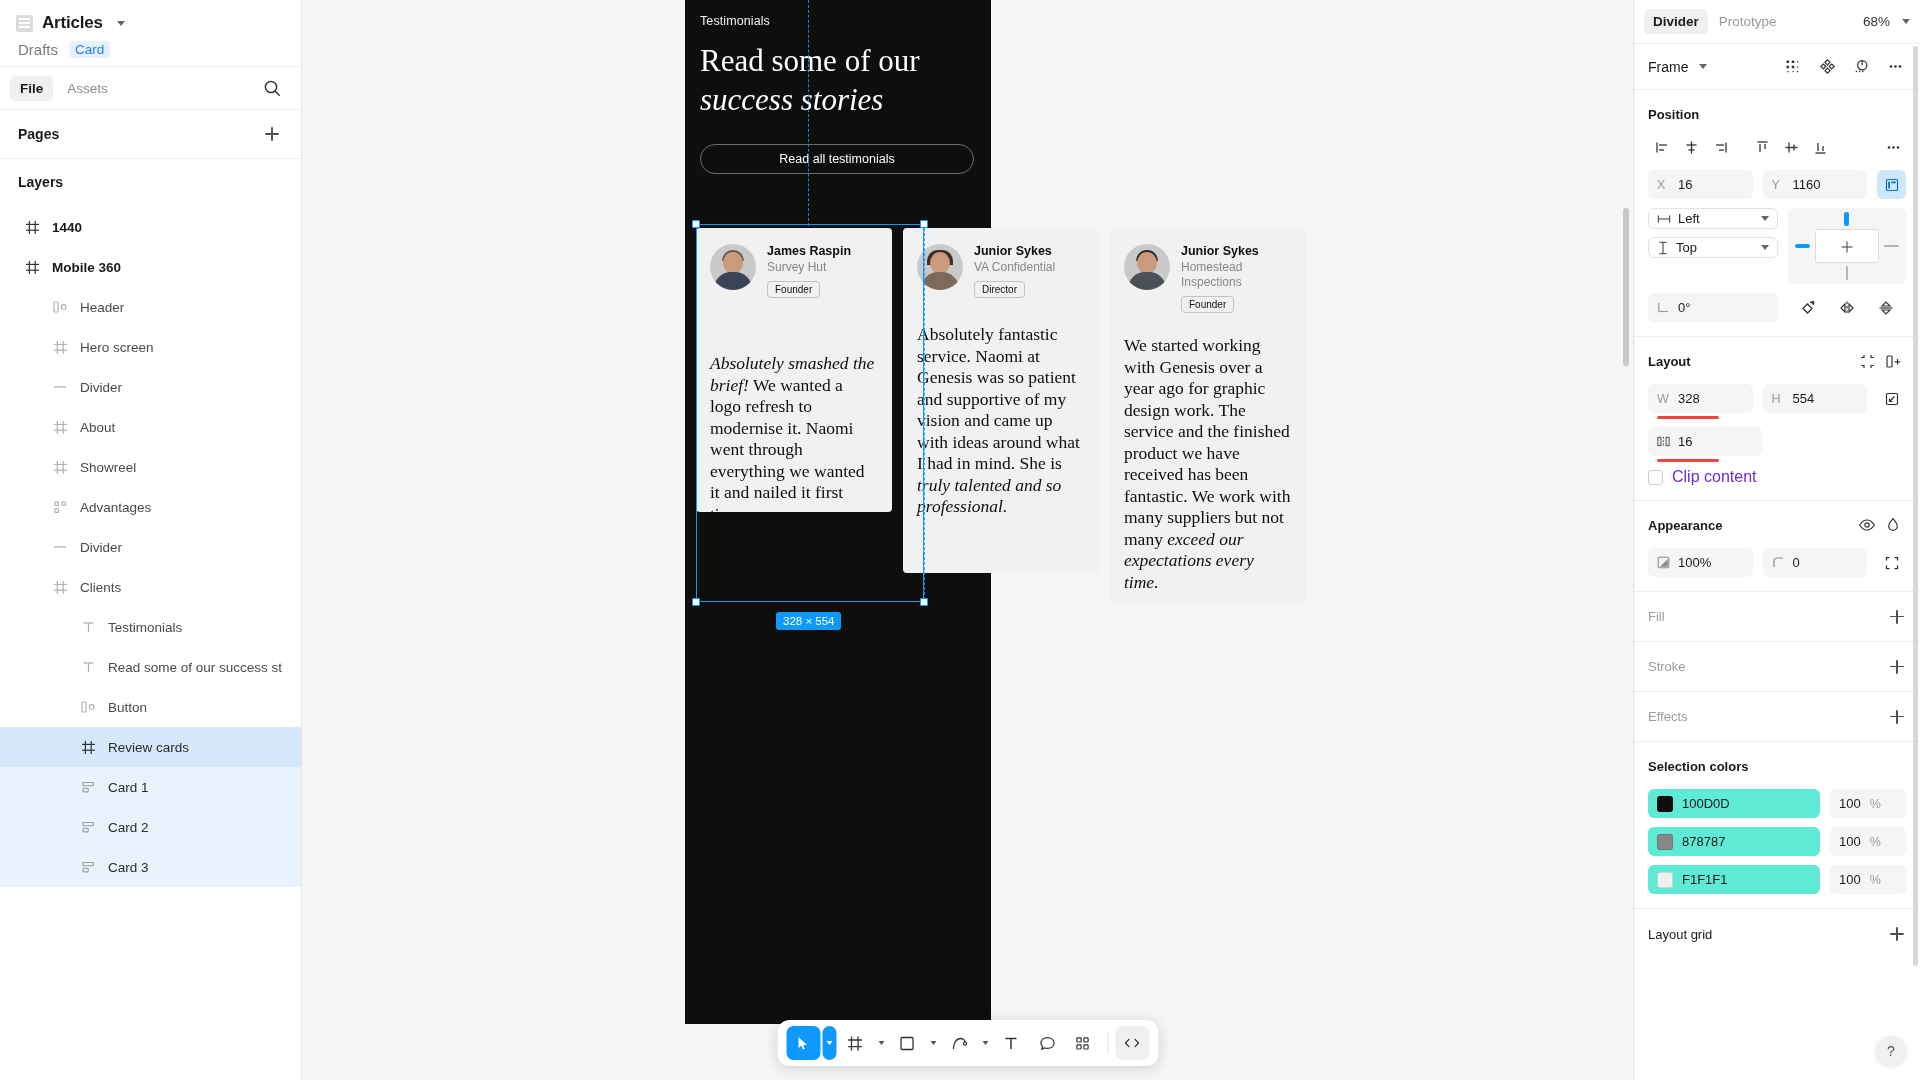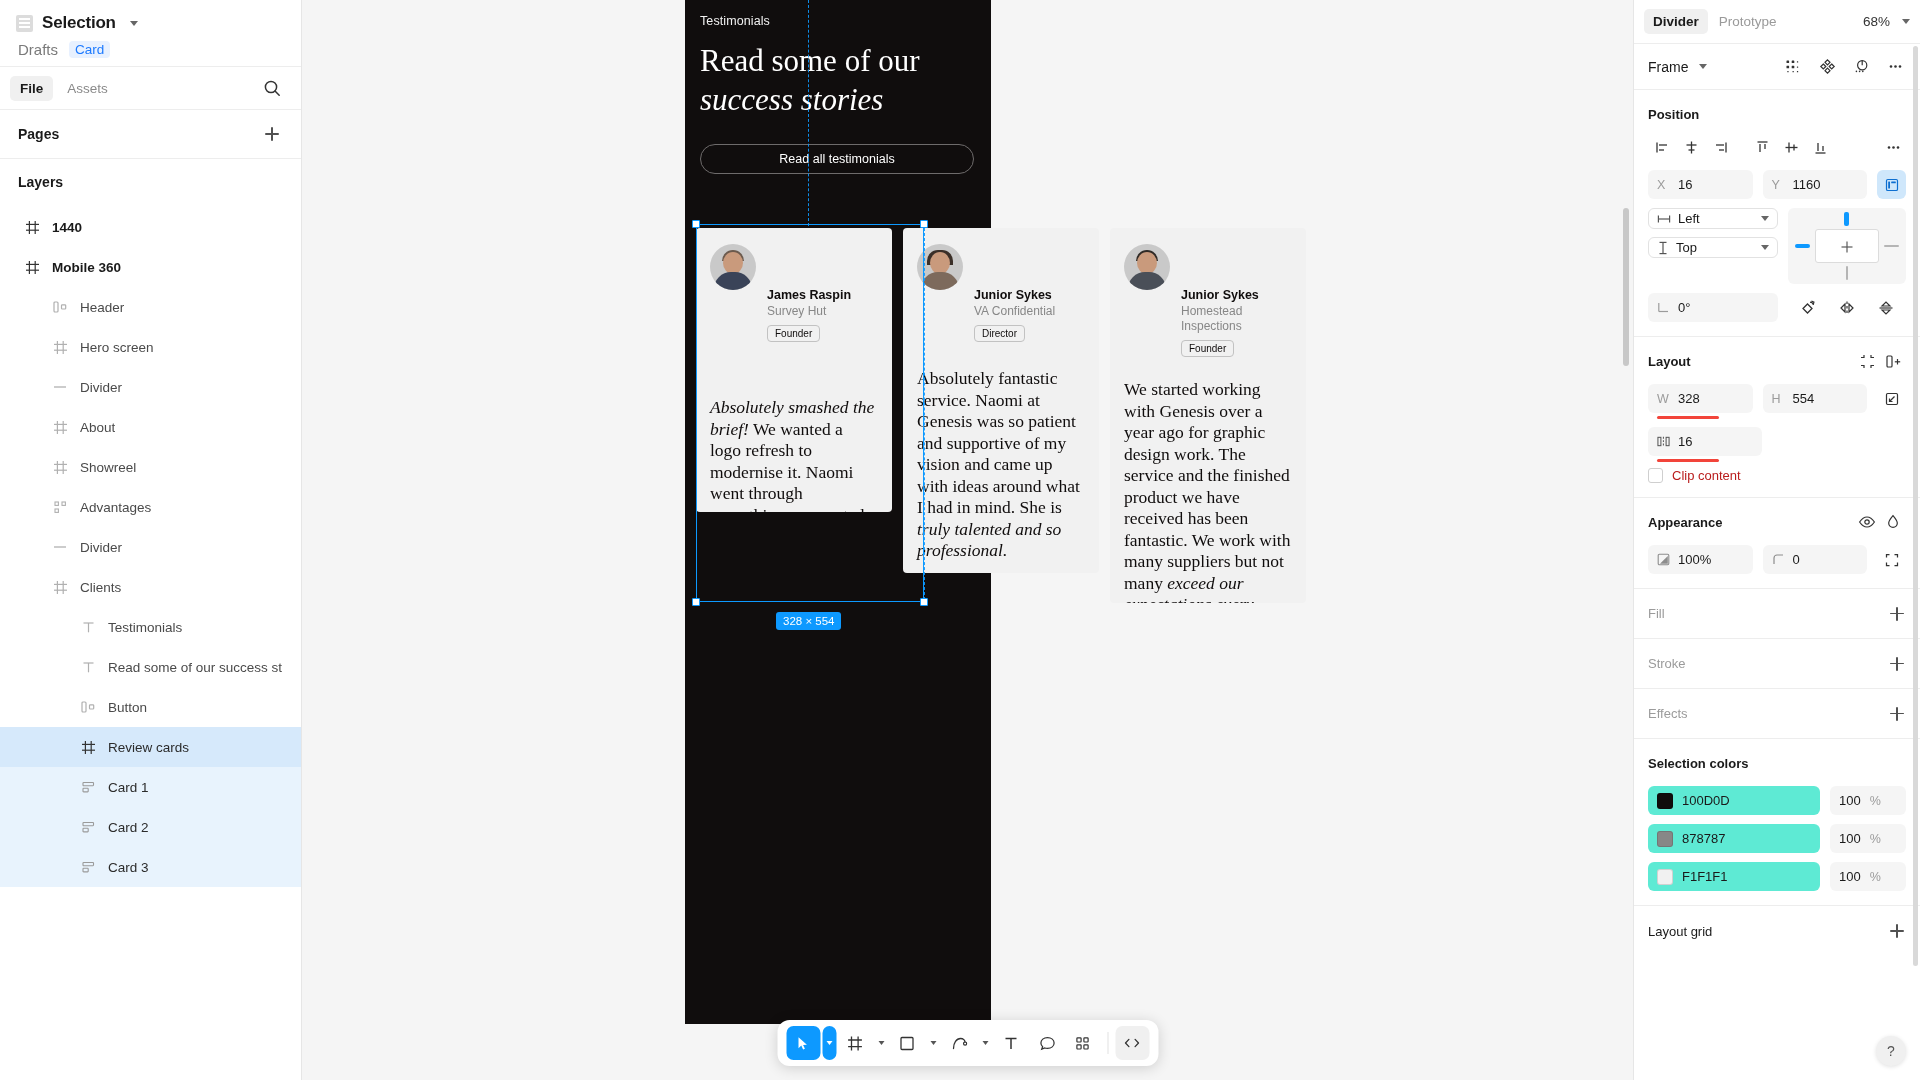--- a/index.html
+++ b/index.html
@@ -129,21 +129,21 @@
     width: 22px; height: 11px; border-radius: 11px 11px 0 0; background: #6b5a4d;
   }
   .avatar .body {
     position: absolute; left: 50%; bottom: -4px; transform: translateX(-50%);
     width: 38px; height: 22px; border-radius: 17px 17px 0 0; background: #3a4358;
   }
   .avatar.a2 .hair { background: #3b2f28; width: 26px; height: 15px; }
   .avatar.a2 .body { background: #7d6a5c; }
   .avatar.a3 .hair { background: #2f2a26; }
   .avatar.a3 .body { background: #4a4f58; }
-  .c-name { font-size: 12.5px; font-weight: 700; color: #100d0d; line-height: 15px; margin-top: 44px; }
+  .c-name { font-size: 12.5px; font-weight: 700; color: #100d0d; line-height: 15px; }
   .c-org { font-size: 12px; color: #878787; line-height: 15px; margin-top: 1px; }
   .c-badge {
     display: inline-block; margin-top: 6px; font-size: 10px; color: #100d0d;
     border: 1px solid #c2c2c2; border-radius: 4px; padding: 2px 7px; background: transparent;
   }
   .c-quote {
     font-family: "Liberation Serif", serif; color: #100d0d;
     font-size: 17.5px; line-height: 21.5px;
   }
   .c-quote em { }
@@ -253,21 +253,21 @@
   }
   .cw-bar { position: absolute; background: #b5b5b5; border-radius: 2px; }
   .cw-bar.on { background: #0d99ff; }
   .angle-row { display: flex; gap: 10px; margin-top: 9px; }
   .flip-grp { width: 118px; display: flex; justify-content: space-around; align-items: center; }
   .ap-fields { display: flex; gap: 10px; margin-top: 9px; align-items: center; }
   .check-row { display: flex; align-items: center; gap: 9px; margin-top: 12px; }
   .checkbox {
     width: 15px; height: 15px; border: 1px solid #cfcfcf; border-radius: 3px; background: #fff; cursor: pointer;
   }
-  .check-lbl { font-size: 13px; color: #b91c1c; }
+  .check-lbl { font-size: 16px; color: #6d28d9; }
   .empty-sec {
     height: 50px; display: flex; align-items: center; padding: 0 12px 0 14px;
     border-bottom: 1px solid #ededed;
   }
   .empty-lbl { font-size: 13px; color: #9b9b9b; flex: 1; }
   .color-row {
     display: flex; align-items: center; gap: 10px; margin-top: 9px;
   }
   .swatch-field {
     flex: 1; height: 29px; background: #5eead4; border-radius: 6px;
@@ -295,21 +295,21 @@
 </style>
 </head>
 <body>
 
 <div class="app">
 
   <div class="left-panel">
     <div class="lp-header">
       <div class="lp-title-row">
         <span class="doc-icon"></span>
-        <span class="file-title">Selection</span>
+        <span class="file-title">Articles</span>
         <span class="chev"></span>
       </div>
       <div class="lp-sub-row">
         <span class="crumb-draft">Drafts</span>
         <span class="crumb-free">Card</span>
       </div>
     </div>
 
     <div class="lp-tabs">
       <div class="lp-tab active">File</div>

